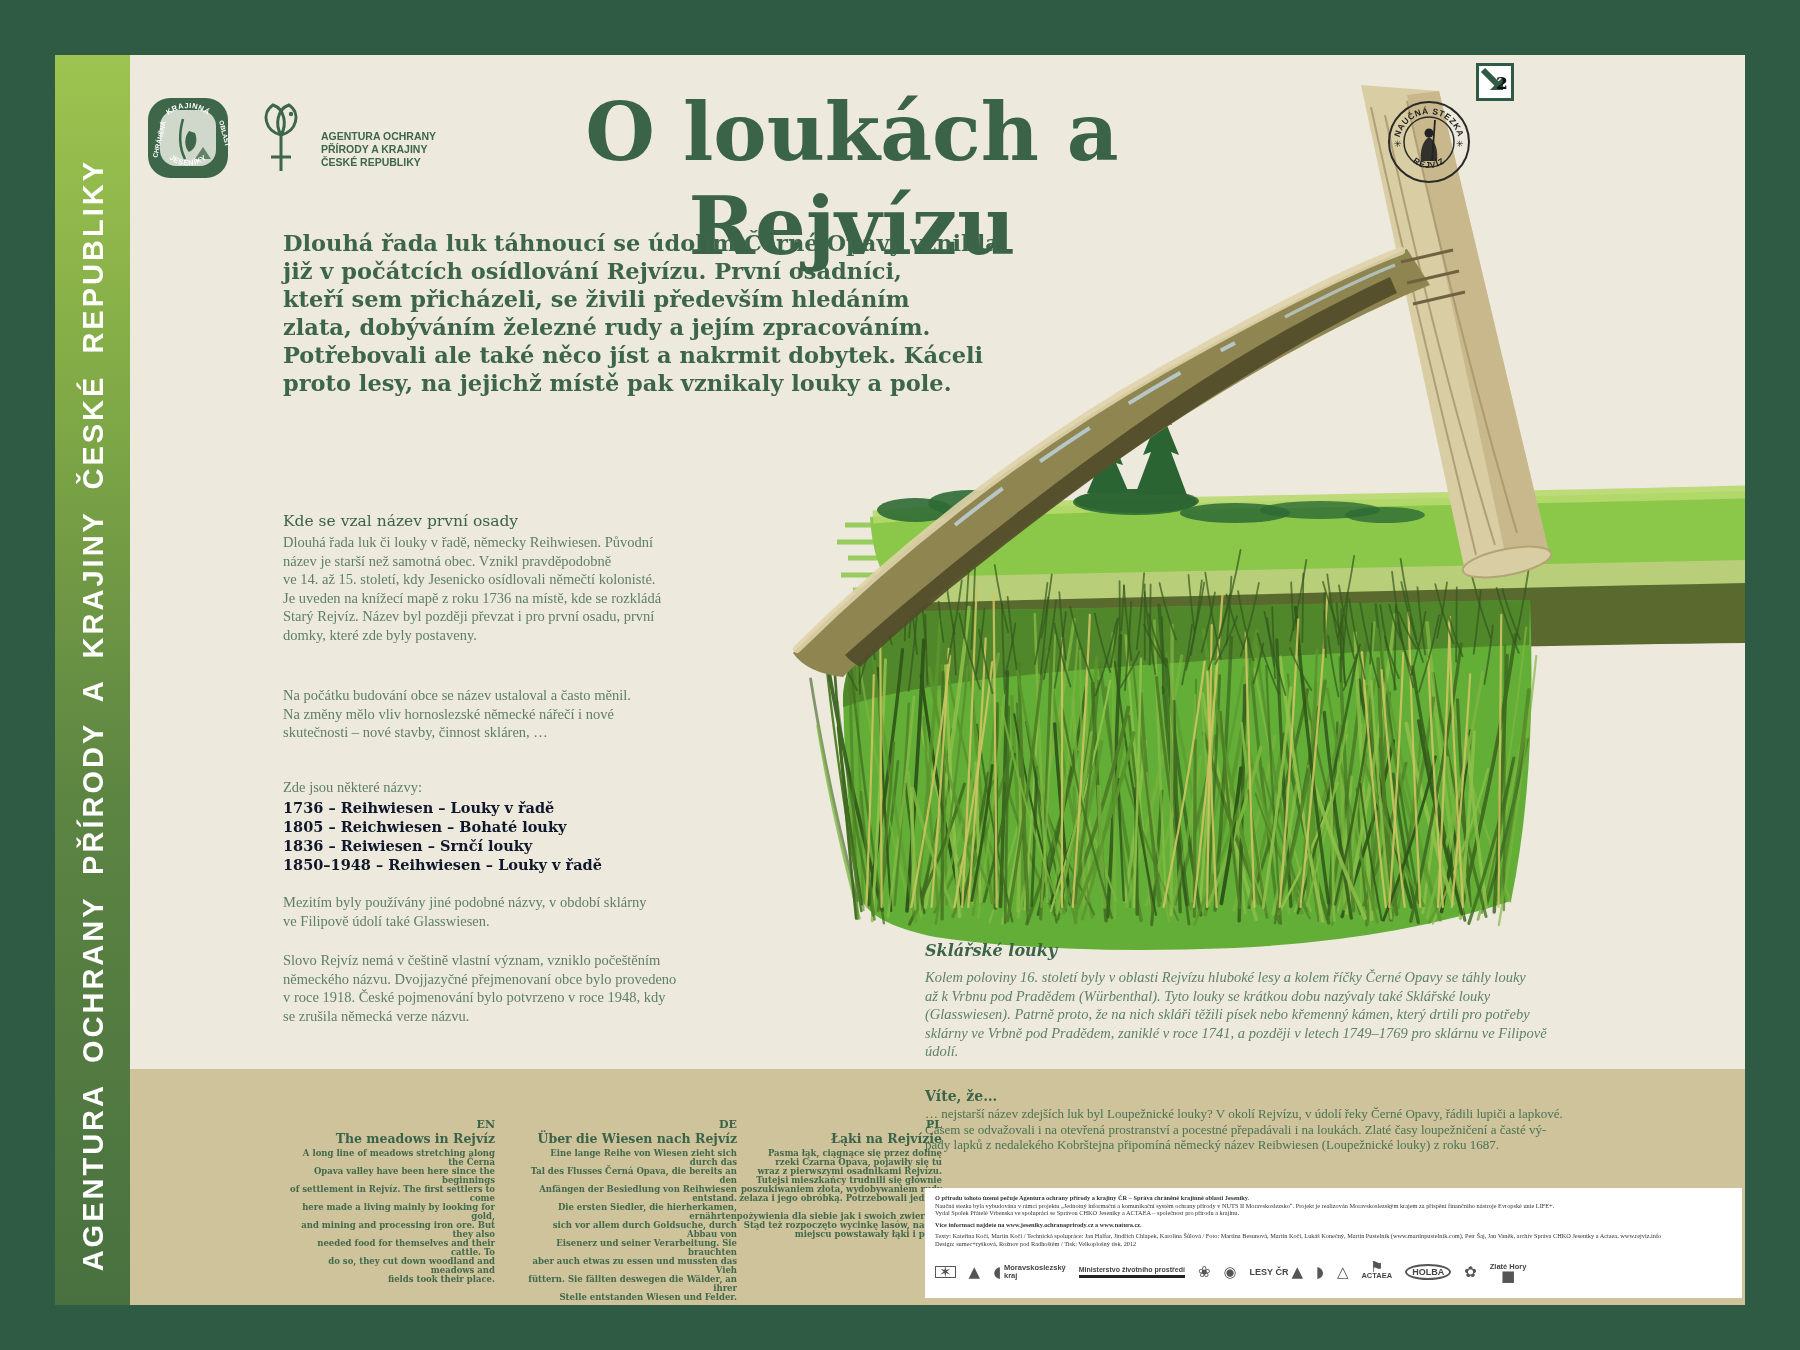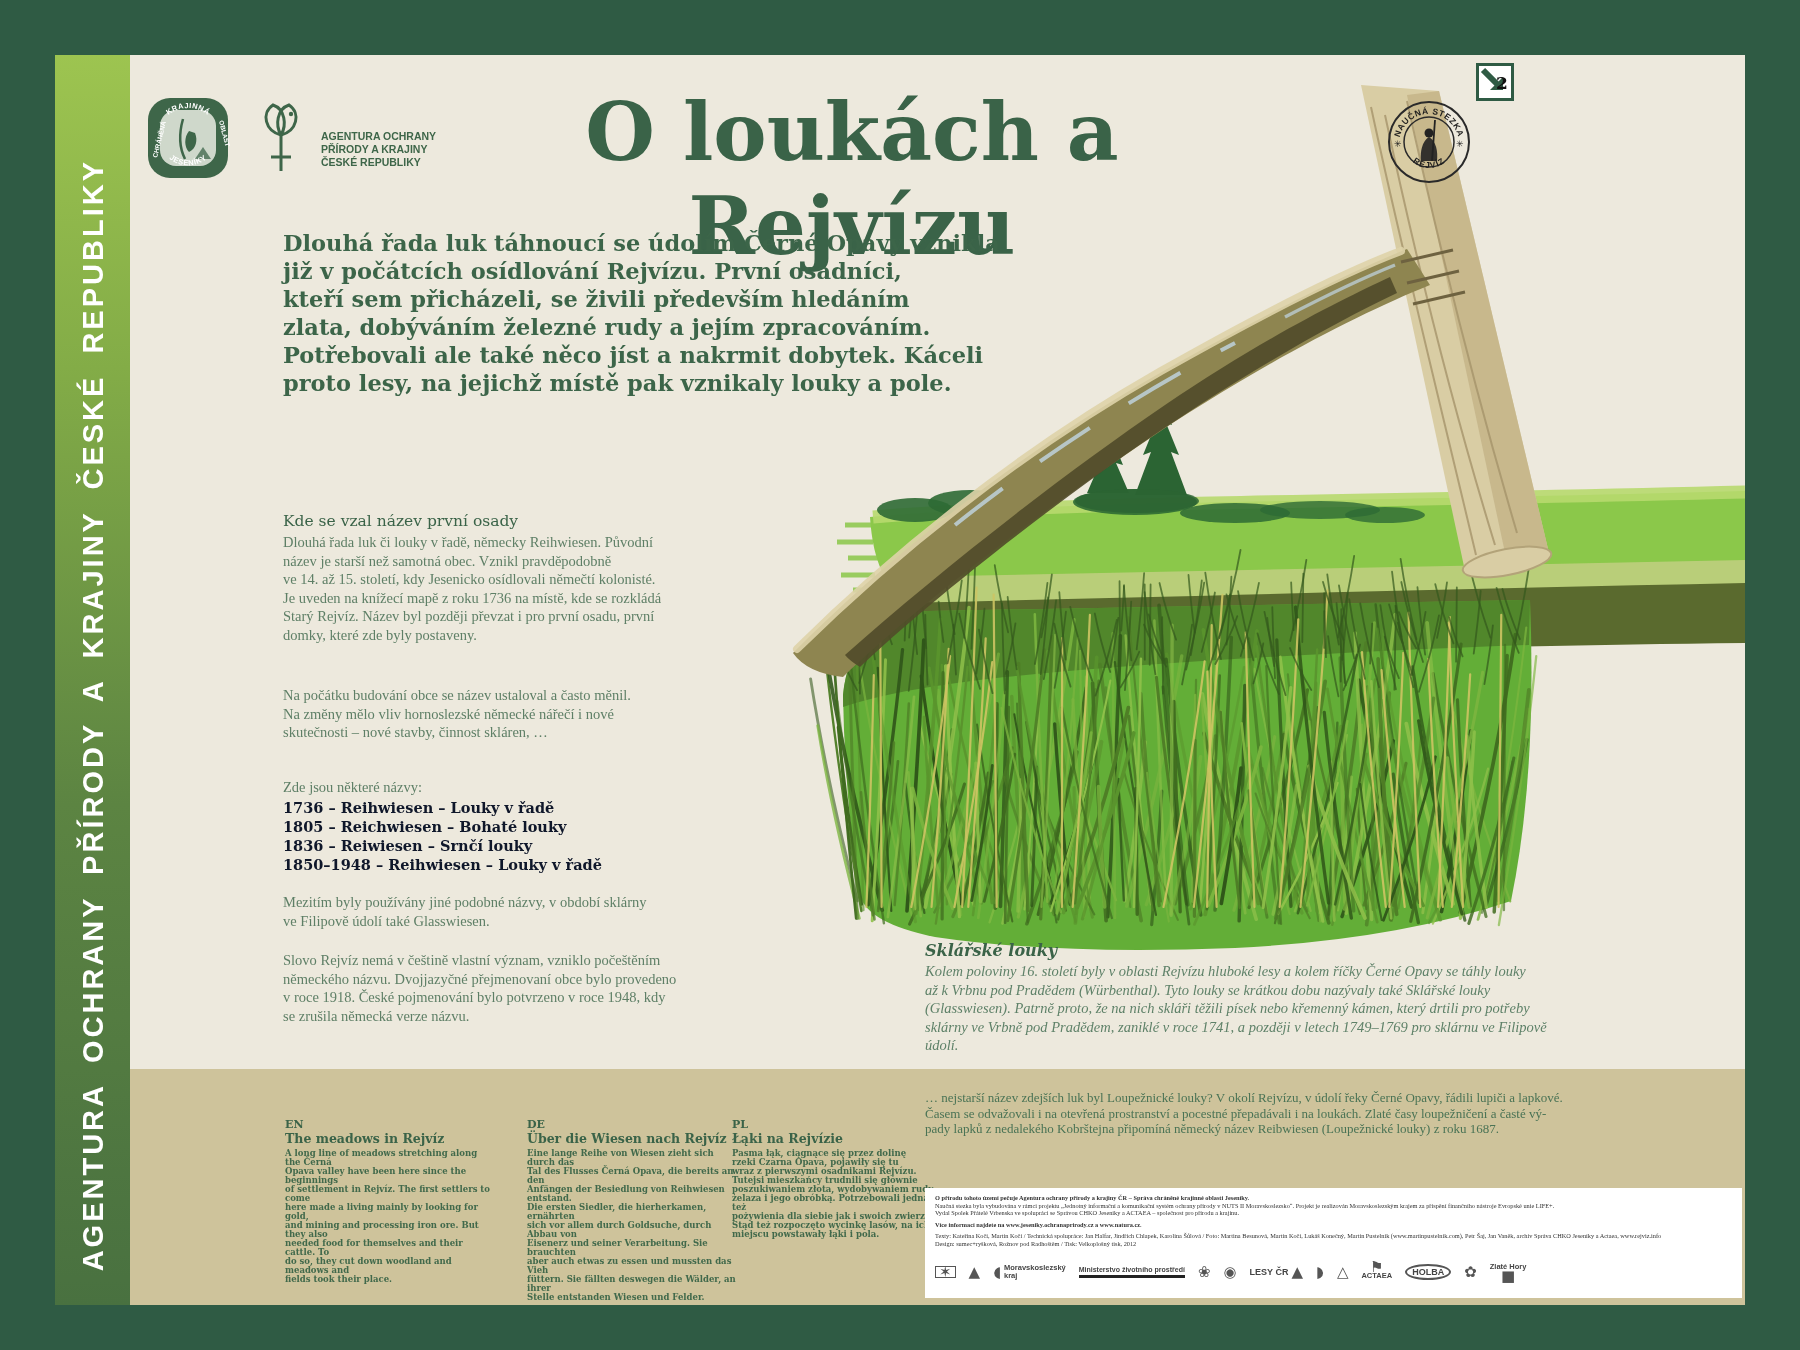--- a/index.html
+++ b/index.html
@@ -34,21 +34,21 @@
   .names-intro{font-size:14.5px;color:#5E7F66;}
   .name-item{display:block;font-family:"DejaVu Serif",serif;font-weight:bold;font-size:14.5px;
              line-height:19px;color:#0f172a;}
 
   .sklarske-head{font-family:"DejaVu Serif",serif;font-weight:bold;font-style:italic;font-size:16px;color:#3A6348;}
   .sklarske-body{white-space:pre-line;font-style:italic;font-size:14.5px;line-height:18.5px;color:#5E8168;width:750px;}
 
   .vite-head{font-family:"DejaVu Serif",serif;font-weight:bold;font-size:14px;color:#3A6348;}
   .vite-body{white-space:pre-line;font-size:13px;line-height:15.5px;color:#4A7355;width:770px;}
 
-  .lang-col{width:210px;}
+  .lang-col{width:210px;text-align:right;}
   .lang-code{font-family:"DejaVu Serif",serif;font-weight:bold;font-size:11px;color:#3A6348;display:block;}
   .lang-title{font-family:"DejaVu Serif",serif;font-weight:bold;font-size:12.5px;color:#3A6348;display:block;}
   .lang-body{white-space:pre-line;font-family:"DejaVu Serif",serif;font-weight:bold;
              font-size:8.5px;line-height:9px;color:#41694B;margin-top:3px;display:block;}
 
   .credits-box{left:870px;top:1133px;width:817px;height:110px;background:#fff;z-index:2;
                padding:6px 10px;box-sizing:border-box;font-family:"Liberation Serif",serif;color:#333;}
   .cr-line{font-size:6.3px;line-height:7.6px;}
   .cr-bold{font-weight:bold;}
   .cr-gap{margin-top:4px;}
@@ -605,28 +605,29 @@
     <div class="abs txt body-text" style="left:228px;top:838px;">Mezitím byly používány jiné podobné názvy, v období sklárny
 ve Filipově údolí také Glasswiesen.</div>
 
     <div class="abs txt body-text" style="left:228px;top:896px;">Slovo Rejvíz nemá v češtině vlastní význam, vzniklo počeštěním
 německého názvu. Dvojjazyčné přejmenovaní obce bylo provedeno
 v roce 1918. České pojmenování bylo potvrzeno v roce 1948, kdy
 se zrušila německá verze názvu.</div>
 
     <div class="abs txt" style="left:870px;top:886px;">
       <div class="sklarske-head">Sklářské louky</div>
-      <div class="sklarske-body" style="margin-top:2px;font-style:italic;">Kolem poloviny 16. století byly v oblasti Rejvízu hluboké lesy a kolem říčky Černé Opavy se táhly louky
+      <div class="sklarske-body" style="margin-top:8px;font-style:italic;">Kolem poloviny 16. století byly v oblasti Rejvízu hluboké lesy a kolem říčky Černé Opavy se táhly louky
 až k Vrbnu pod Pradědem (Würbenthal). Tyto louky se krátkou dobu nazývaly také Sklářské louky
 (Glasswiesen). Patrně proto, že na nich skláři těžili písek nebo křemenný kámen, který drtili pro potřeby
 sklárny ve Vrbně pod Pradědem, zaniklé v roce 1741, a později v letech 1749–1769 pro sklárnu ve Filipově
 údolí.</div>
     </div>
 
     <div class="abs txt" style="left:870px;top:1033px;">
+      <div class="vite-head">Víte, že…</div>
       <div class="vite-body" style="margin-top:2px;">… nejstarší název zdejších luk byl Loupežnické louky? V okolí Rejvízu, v údolí řeky Černé Opavy, řádili lupiči a lapkové.
 Časem se odvažovali i na otevřená prostranství a pocestné přepadávali i na loukách. Zlaté časy loupežničení a časté vý-
 pady lapků z nedalekého Kobrštejna připomíná německý název Reibwiesen (Loupežnické louky) z roku 1687.</div>
     </div>
 
     <div class="abs txt lang-col" style="left:230px;top:1063px;">
       <span class="lang-code">EN</span>
       <span class="lang-title">The meadows in Rejvíz</span>
       <span class="lang-body">A long line of meadows stretching along the Černá
 Opava valley have been here since the beginnings

